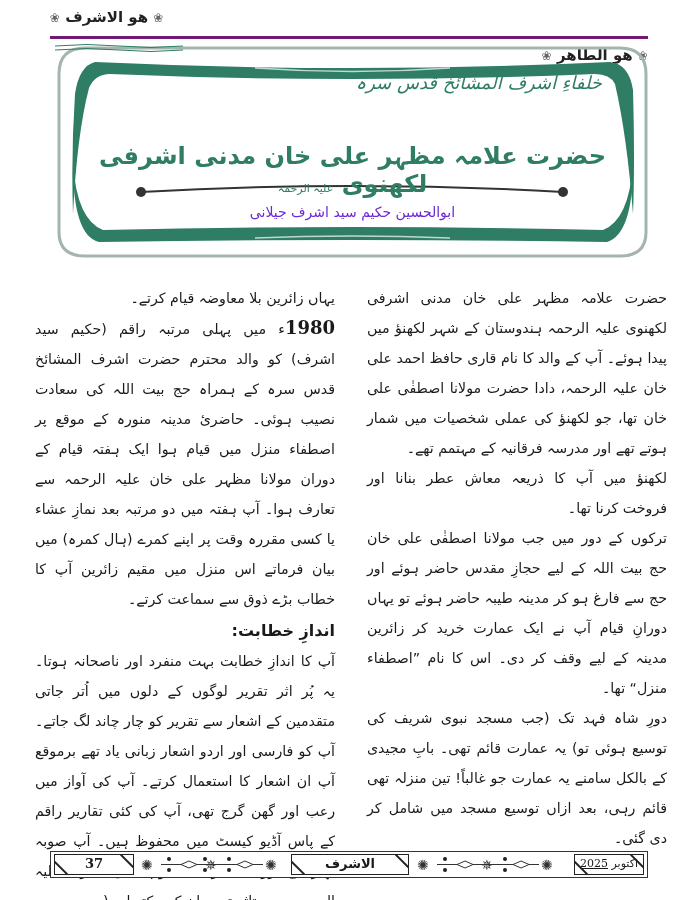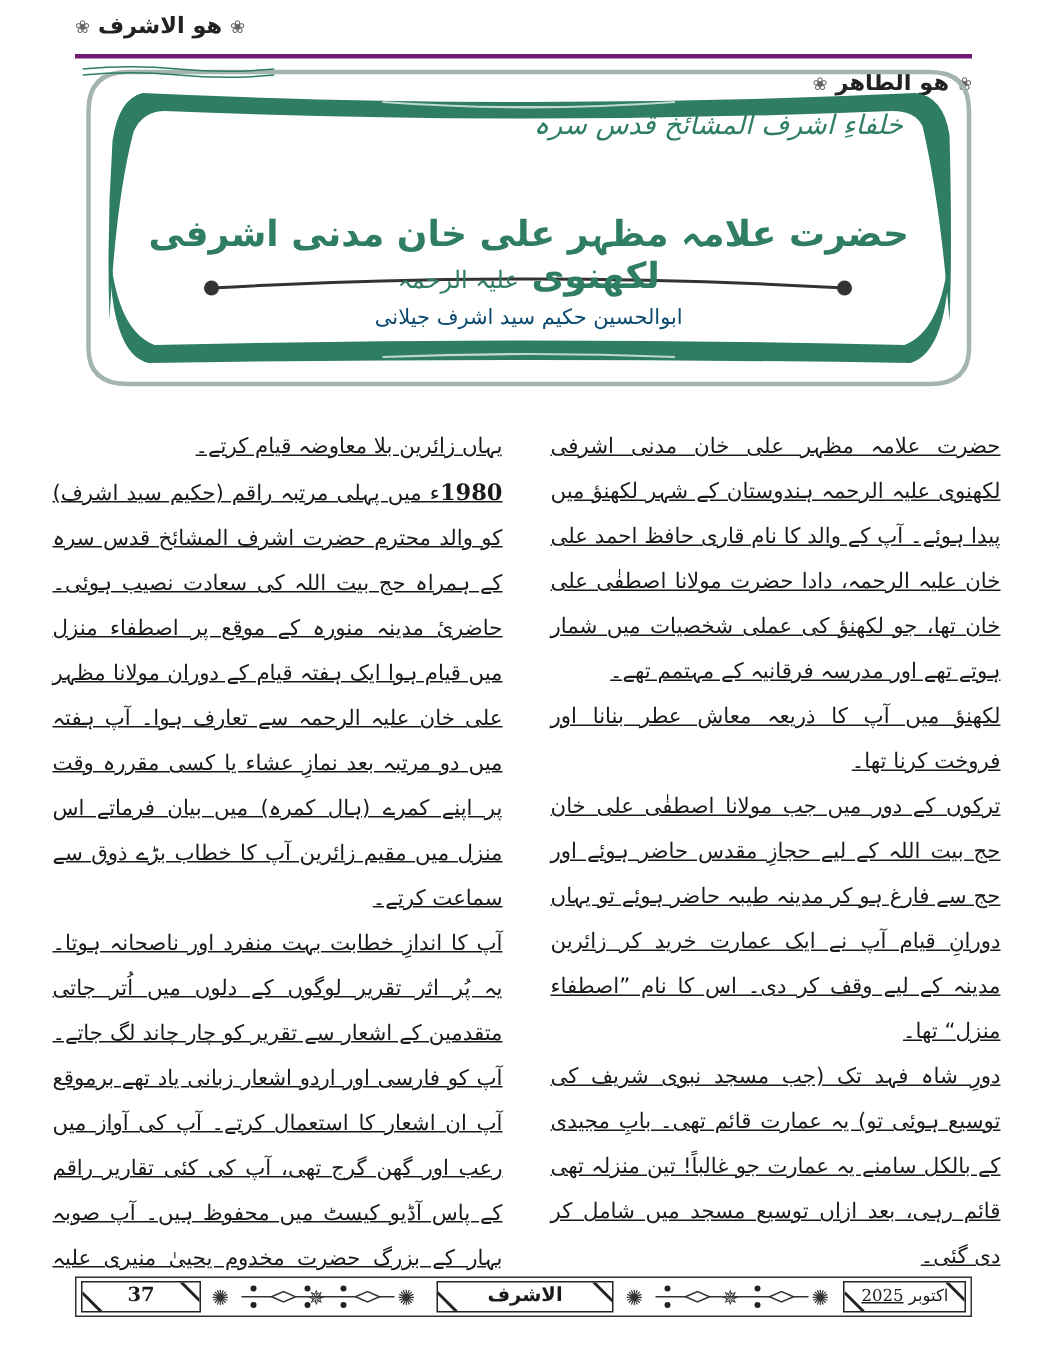--- a/index.html
+++ b/index.html
@@ -14,46 +14,46 @@
   .running-head .rh.right { right: 0; margin-top: 38px; }
   .orn { color: #666; font-weight: normal; font-size: 12px; }
 
   .title-frame { position: absolute; left: 55px; top: 44px; width: 595px; height: 216px; }
   .title-frame svg { position: absolute; left: 0; top: 0; }
   .kicker { position: absolute; right: 48px; top: 28px; font-size: 18px; color: #2e7d64;
             direction: rtl; font-style: italic; }
   .kicker-rule { position: absolute; right: 40px; top: 52px; width: 128px; height: 8px; }
   .main-title { position: absolute; left: 0; right: 0; top: 98px; text-align: center;
                 font-size: 24px; color: #2e7d64; direction: rtl; font-weight: bold; }
-  .main-title .suffix { font-size: 16px; font-weight: normal; }
+  .main-title .suffix { font-size: 11px; font-weight: normal; }
   .author { position: absolute; left: 0; right: 0; top: 160px; text-align: center;
-            font-size: 14px; color: #0c4a6e; direction: rtl; }
+            font-size: 14px; color: #6d28d9; direction: rtl; }
 
   .col { position: absolute; top: 283px; width: 300px; direction: rtl; text-align: justify;
          font-size: 14.2px; line-height: 30px; color: #1a1a1a; }
   .col.right { right: 33px; }
   .col.left { left: 35px; }
-  .col p { margin: 0; text-decoration: underline; }
+  .col p { margin: 0; }
   .col .heading { font-weight: bold; font-size: 16px; margin: 2px 0 0 0; }
-  .col .year { font-weight: bold; font-family: "DejaVu Serif", serif; font-size: 15px; }
+  .col .year { font-weight: bold; font-family: "DejaVu Serif", serif; font-size: 18px; }
 
   .footer { position: absolute; left: 50px; top: 851px; width: 598px; height: 27px;
             border: 1.5px solid #333; background: #fff; box-sizing: border-box; }
   .footer .box { position: absolute; top: 2px; height: 21px; border: 1.5px solid #222;
                  box-sizing: border-box; font-size: 13px; line-height: 18px; text-align: center;
                  overflow: hidden; }
   .footer .box::before, .footer .box::after { content: ""; position: absolute; width: 18px;
                  height: 2px; background: #222; transform: rotate(45deg); }
   .footer .page { left: 3px; width: 80px; font-family: "DejaVu Serif", serif; font-weight: bold; }
   .footer .page::before { left: -3px; bottom: 5px; }
   .footer .page::after { right: -3px; top: 5px; }
   .footer .mag { left: 240px; width: 118px; direction: rtl; font-weight: bold; }
   .footer .mag::before { left: -3px; bottom: 5px; }
   .footer .mag::after { right: -3px; top: 5px; }
-  .footer .issue { right: 3px; width: 82px; direction: rtl; font-size: 11px; }
+  .footer .issue { right: 3px; width: 70px; direction: rtl; font-size: 11px; }
   .footer .issue::before { left: -3px; bottom: 5px; }
   .footer .issue::after { right: -3px; top: 5px; }
   .footer .issue .yr { font-family: "DejaVu Serif", serif; text-decoration: underline; }
   .footer .ornament { position: absolute; top: 2px; height: 21px; }
 </style>
 </head>
 <body>
 
 <div class="running-head">
   <div class="rh left">
@@ -101,20 +101,21 @@
   <p>لکھنؤ میں آپ کا ذریعہ معاش عطر بنانا اور فروخت کرنا تھا۔</p>
   <p>ترکوں کے دور میں جب مولانا اصطفٰی علی خان حج بیت اللہ کے لیے حجازِ مقدس حاضر ہوئے اور حج سے فارغ ہو کر مدینہ طیبہ حاضر ہوئے تو یہاں دورانِ قیام آپ نے ایک عمارت خرید کر زائرین مدینہ کے لیے وقف کر دی۔ اس کا نام ”اصطفاء منزل“ تھا۔</p>
   <p>دورِ شاہ فہد تک (جب مسجد نبوی شریف کی توسیع ہوئی تو) یہ عمارت قائم تھی۔ بابِ مجیدی کے بالکل سامنے یہ عمارت جو غالباً! تین منزلہ تھی قائم رہی، بعد ازاں توسیع مسجد میں شامل کر دی گئی۔</p>
 </div>
 
 <div class="col left">
   <p>یہاں زائرین بلا معاوضہ قیام کرتے۔</p>
   <p>
     <span class="year">1980</span><span>ء میں پہلی مرتبہ راقم (حکیم سید اشرف) کو والد محترم حضرت اشرف المشائخ قدس سرہ کے ہمراہ حج بیت اللہ کی سعادت نصیب ہوئی۔ حاضریٔ مدینہ منورہ کے موقع پر اصطفاء منزل میں قیام ہوا ایک ہفتہ قیام کے دوران مولانا مظہر علی خان علیہ الرحمہ سے تعارف ہوا۔ آپ ہفتہ میں دو مرتبہ بعد نمازِ عشاء یا کسی مقررہ وقت پر اپنے کمرے (ہال کمرہ) میں بیان فرماتے اس منزل میں مقیم زائرین آپ کا خطاب بڑے ذوق سے سماعت کرتے۔</span>
   </p>
+  <p class="heading">اندازِ خطابت:</p>
   <p>آپ کا اندازِ خطابت بہت منفرد اور ناصحانہ ہوتا۔ یہ پُر اثر تقریر لوگوں کے دلوں میں اُتر جاتی متقدمین کے اشعار سے تقریر کو چار چاند لگ جاتے۔ آپ کو فارسی اور اردو اشعار زبانی یاد تھے برموقع آپ ان اشعار کا استعمال کرتے۔ آپ کی آواز میں رعب اور گھن گرج تھی، آپ کی کئی تقاریر راقم کے پاس آڈیو کیسٹ میں محفوظ ہیں۔ آپ صوبہ بہار کے بزرگ حضرت مخدوم یحییٰ منیری علیہ الرحمہ سے متاثر تھے۔ ان کے مکتوبات (جو</p>
 </div>
 
 <div class="footer">
   <div class="box page">37</div>
   <svg class="ornament" style="left:86px" width="150" height="21" viewBox="0 0 150 21">
     <text x="4" y="16" font-size="14" fill="#333">✺</text>
     <line x1="24" y1="10.5" x2="126" y2="10.5" stroke="#333" stroke-width="1"></line>
     <circle cx="32" cy="5" r="2" fill="#222"></circle>
       <circle cx="32" cy="16" r="2" fill="#222"></circle>

